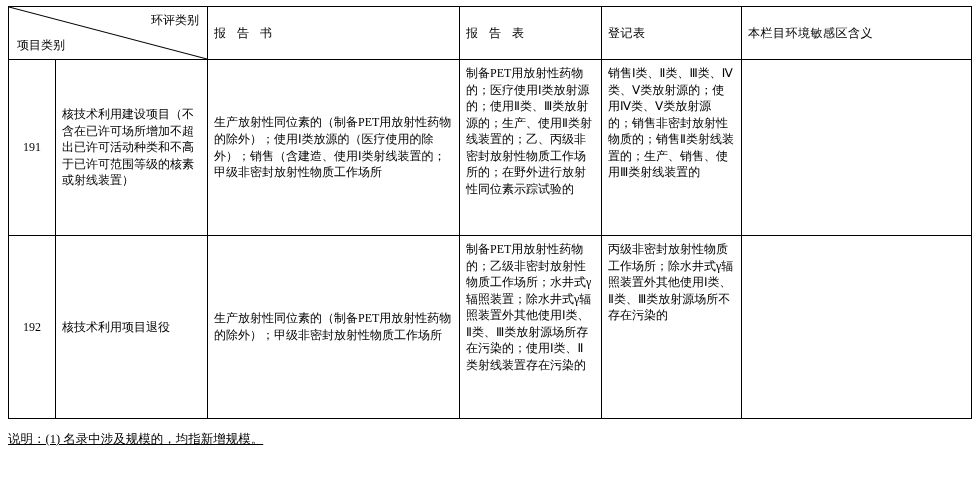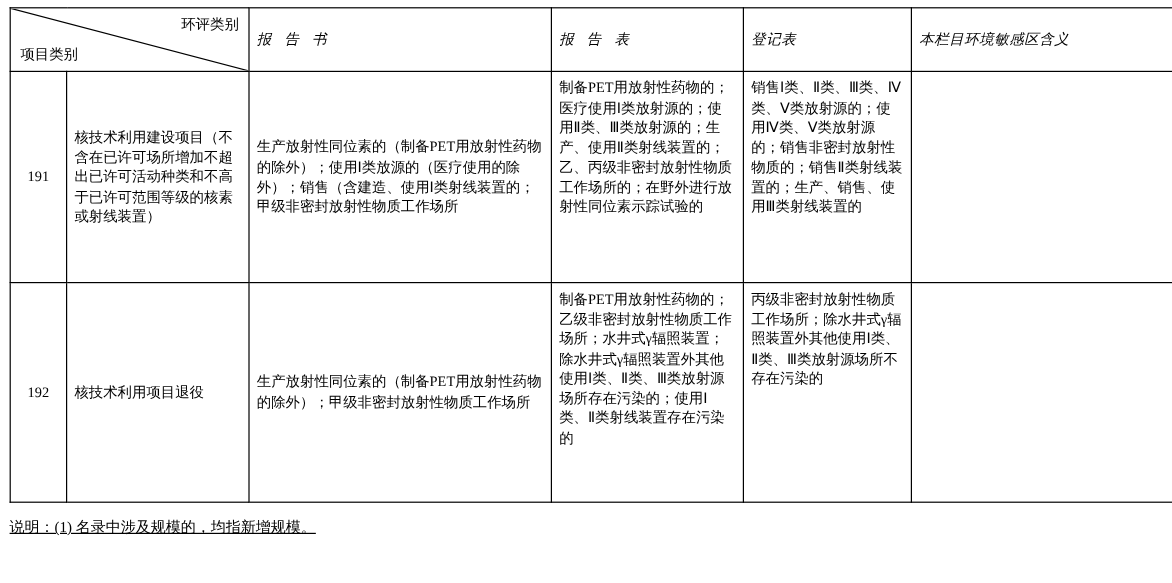--- a/index.html
+++ b/index.html
@@ -60,40 +60,39 @@
     bottom: 5px;
     left: 8px;
     font-size: 12px;
     white-space: nowrap;
   }
   .hdr-cell {
     text-align: left;
     vertical-align: middle !important;
     font-size: 12px;
     letter-spacing: 0.5px;
-    font-style: italic;
   }
   .hdr-cell.wide {
     letter-spacing: 4px;
   }
   .col-num {
     width: 47px;
     text-align: center !important;
     vertical-align: middle !important;
   }
   .col-cat {
     width: 152px;
     vertical-align: middle !important;
   }
   .col-rep {
     width: 252px;
     vertical-align: middle !important;
   }
   .col-form {
-    width: 160px;
+    width: 142px;
     margin-top: 28px;
   }
   .col-reg {
     width: 140px;
     margin-top: 47px;
   }
   .col-sens {
     width: 230px;
   }
   .row-191 td { height: 165px; }

